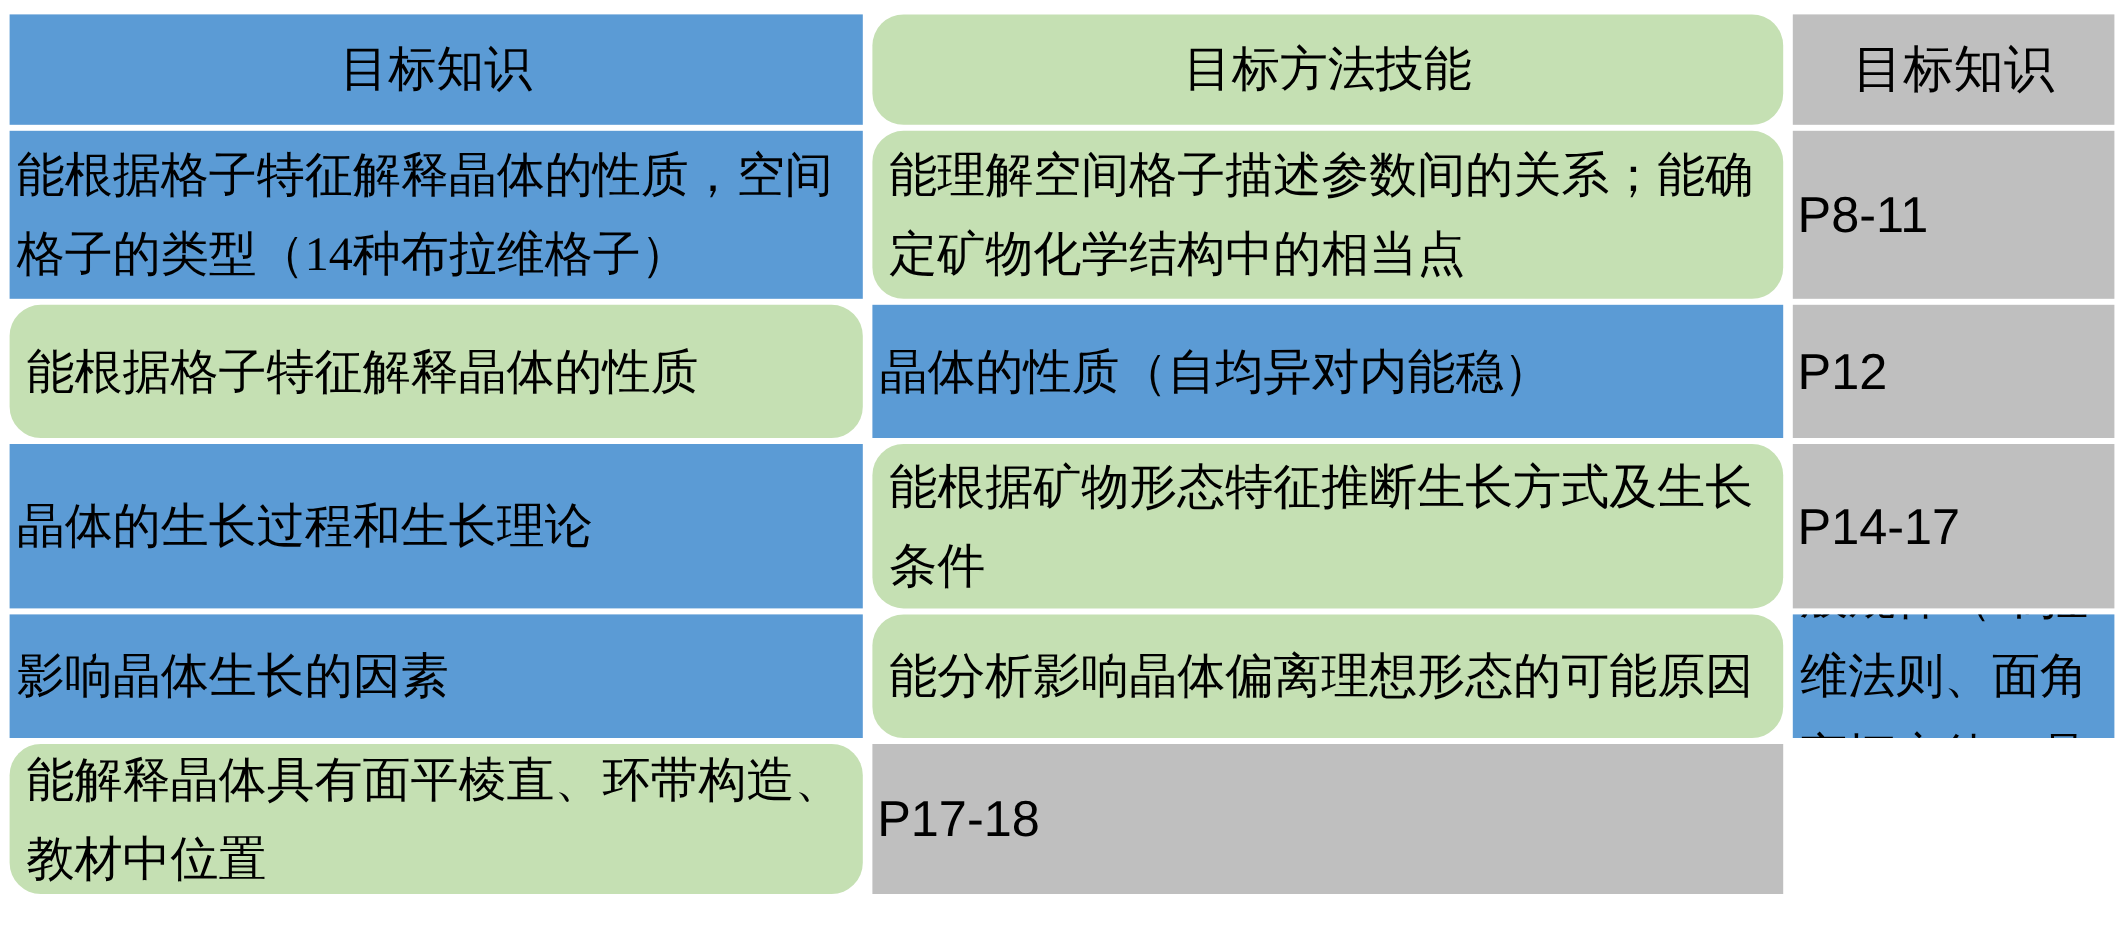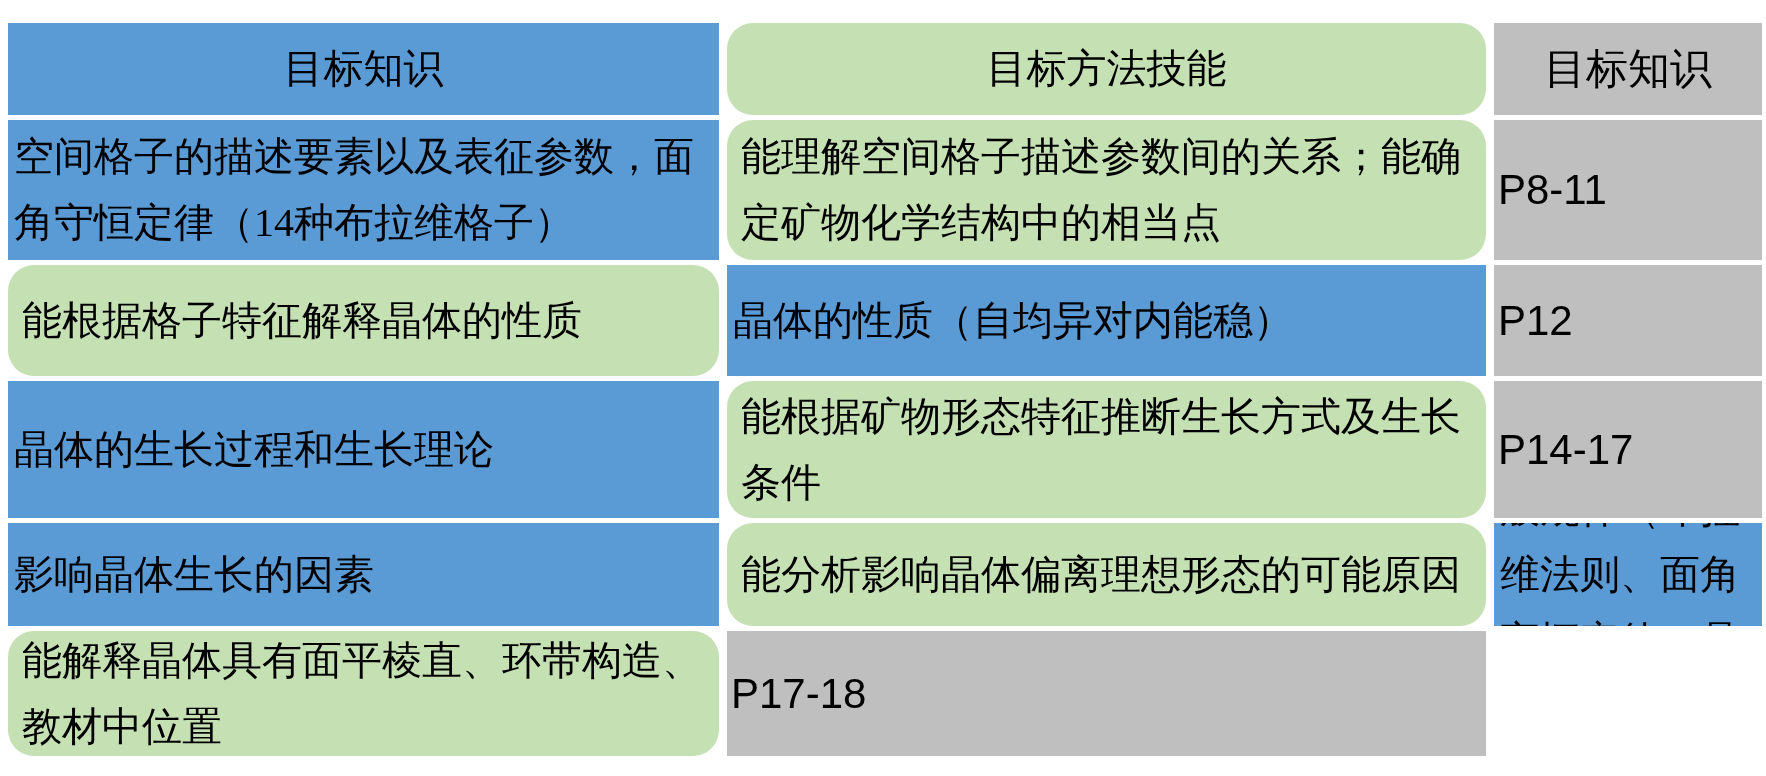--- a/index.html
+++ b/index.html
@@ -10,21 +10,21 @@
   body {
     width: 1766px;
     height: 776px;
     position: relative;
     font-family: "Liberation Serif", "DejaVu Serif", serif;
     color: #000000;
   }
   .table-grid {
     position: absolute;
     left: 8px;
-    top: 23px;
+    top: 12px;
     display: grid;
     grid-template-columns: 711px 759px 268px;
     grid-template-rows: 92px 140px 111px 137px 103px 125px;
     column-gap: 8px;
     row-gap: 5px;
   }
   .cell {
     display: flex;
     align-items: center;
     font-size: 40px;
@@ -57,21 +57,21 @@
     <span>目标知识</span>
   </div>
   <div class="cell col-skill header-cell">
     <span>目标方法技能</span>
   </div>
   <div class="cell col-location header-cell">
     <span>目标知识</span>
   </div>
 
   <div class="cell col-knowledge">
-    <span>空间格子的描述要素以及表征参数，面角守恒定律（14种布拉维格子）</span>
+    <span>能根据格子特征解释晶体的性质，空间格子的类型（14种布拉维格子）</span>
   </div>
   <div class="cell col-skill">
     <span>能理解空间格子描述参数间的关系；能确定矿物化学结构中的相当点</span>
   </div>
   <div class="cell col-location">
     <span>P8-11</span>
   </div>
 
   <div class="cell col-skill">
     <span>能根据格子特征解释晶体的性质</span>

